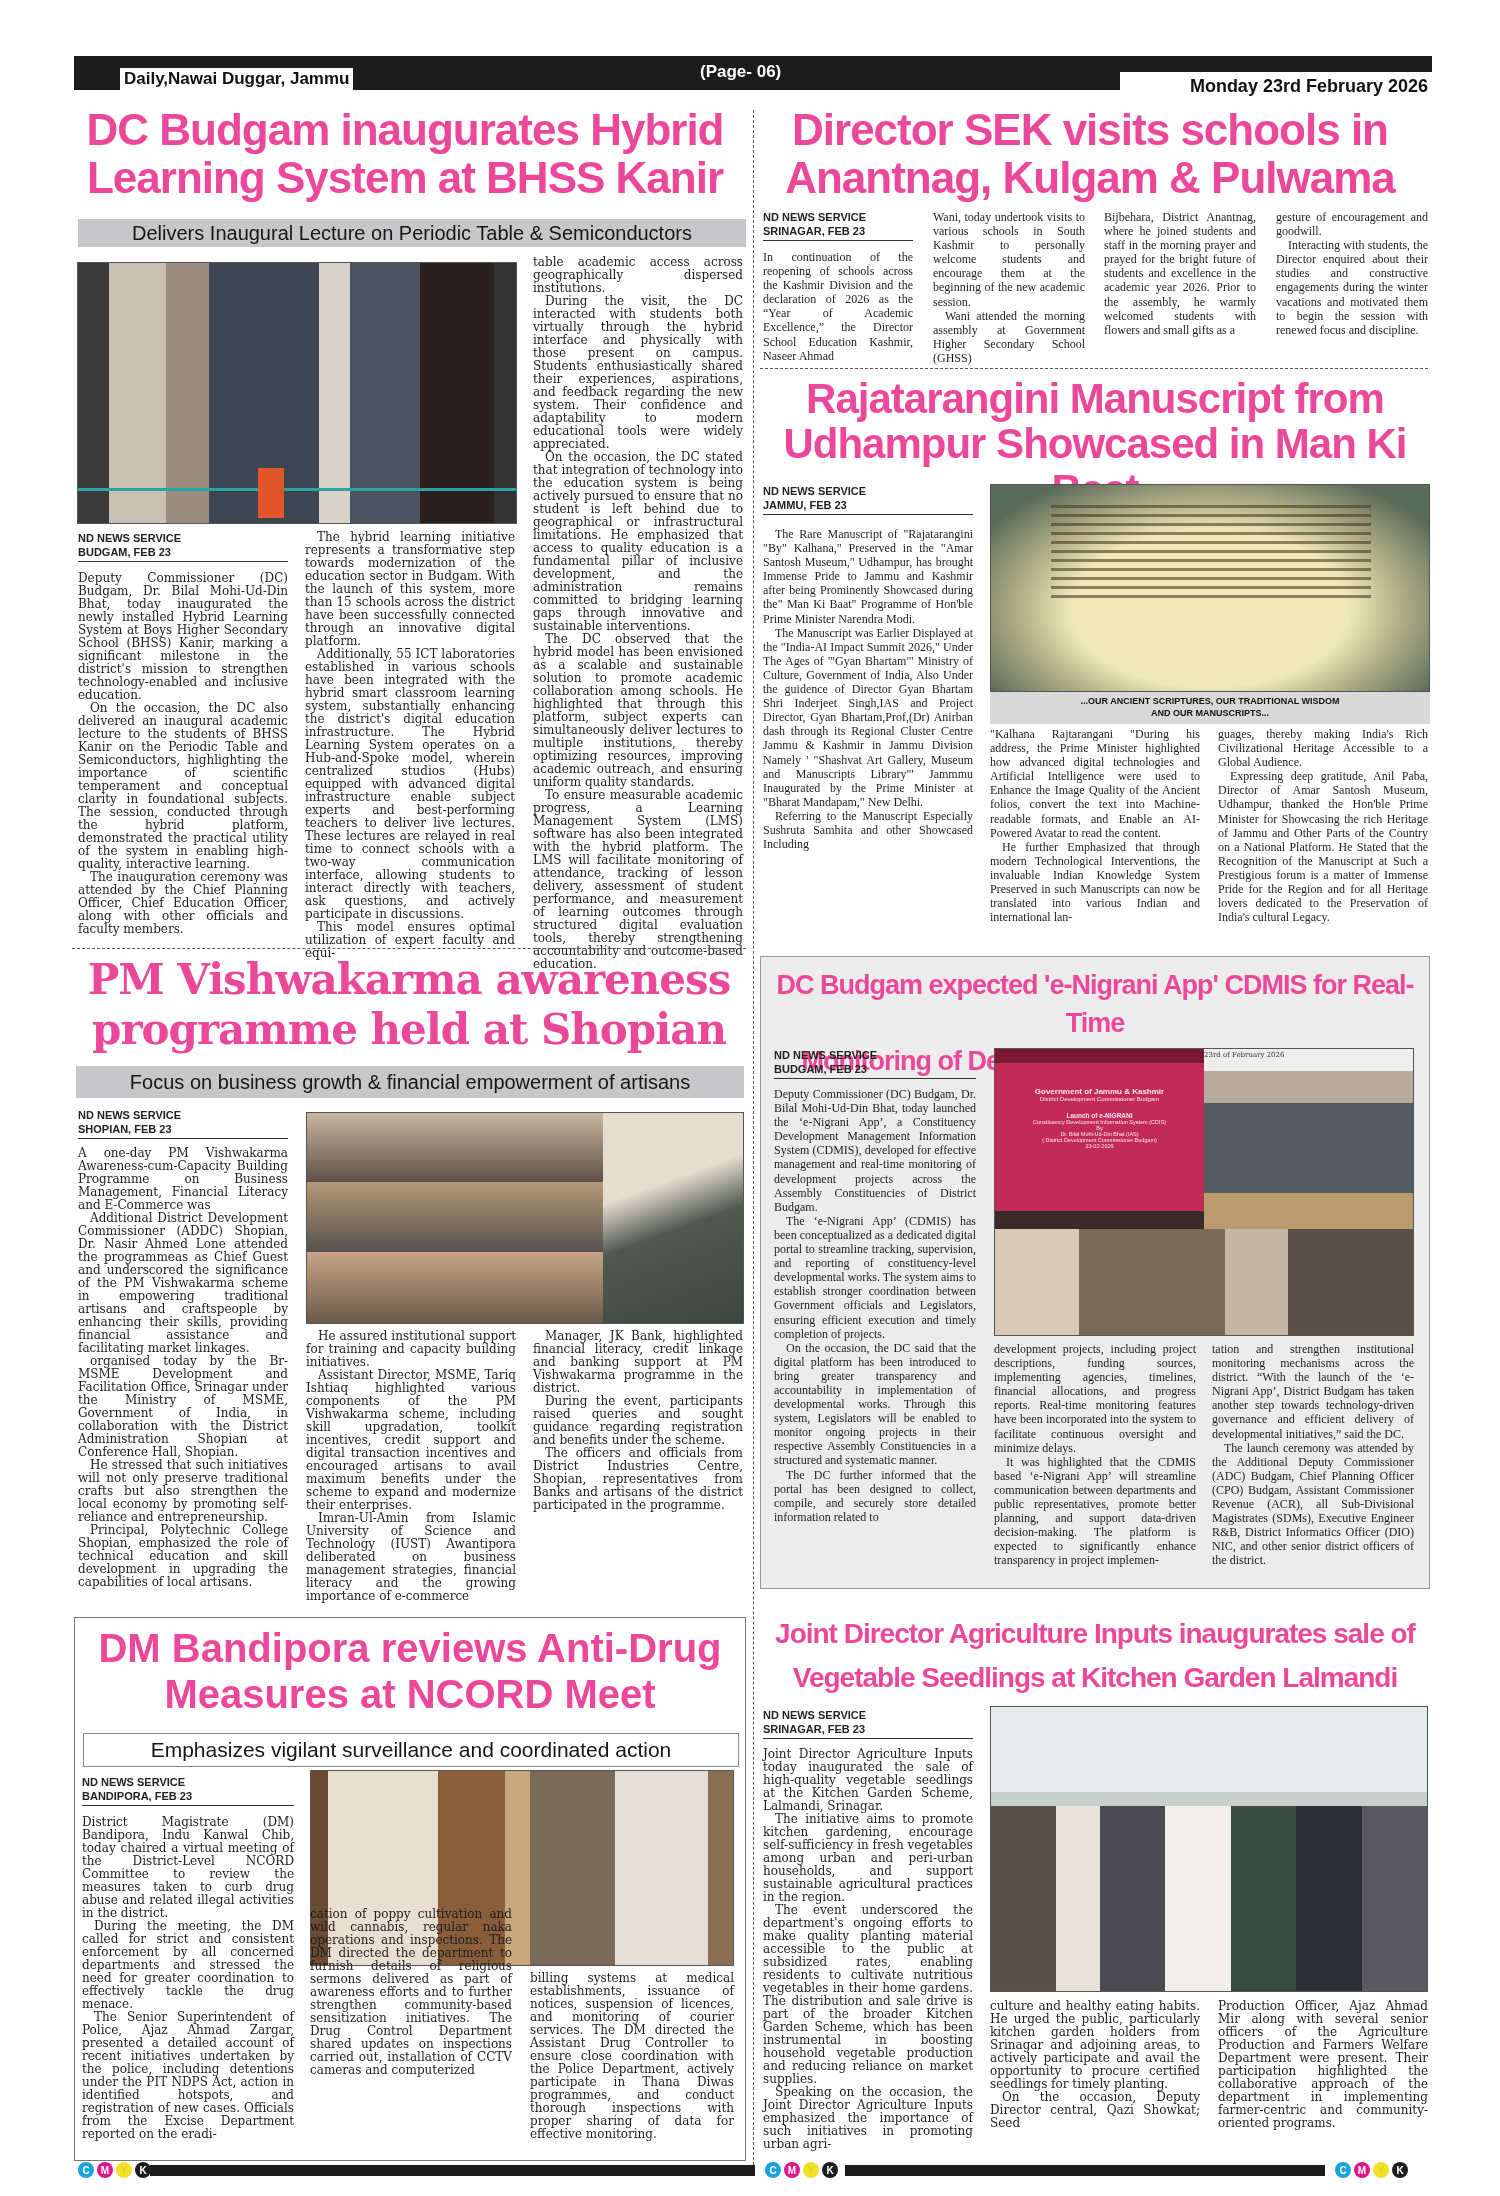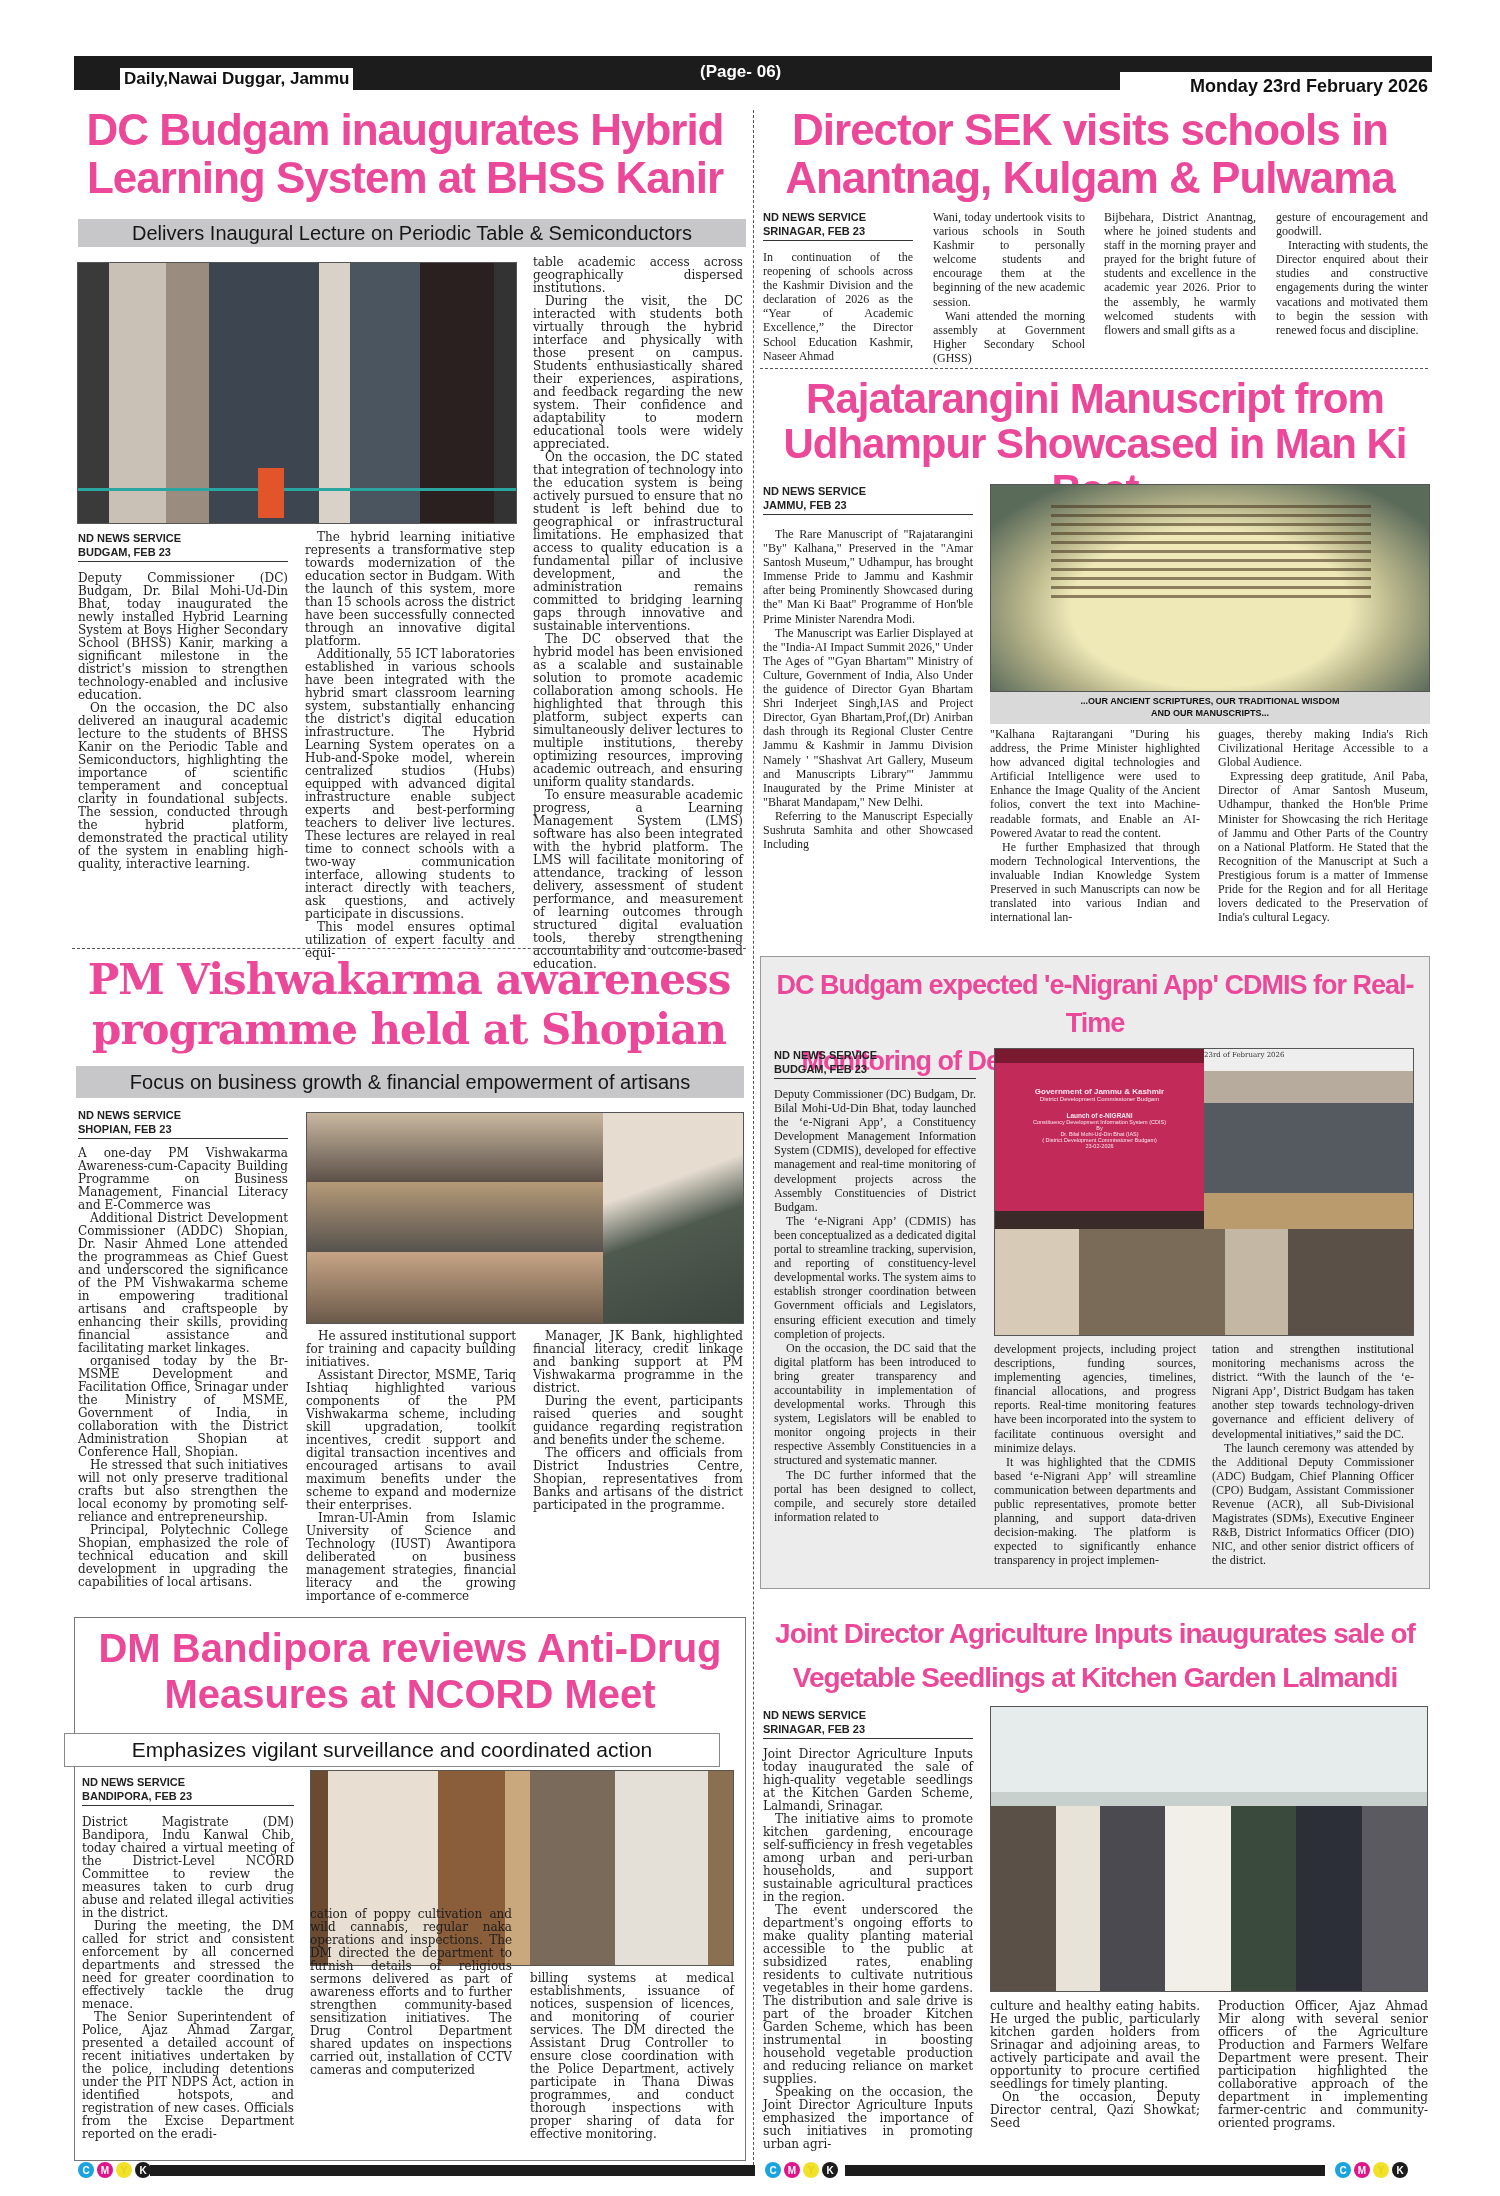--- a/index.html
+++ b/index.html
@@ -57,20 +57,21 @@
   <div style="position:absolute; left:180px; top:205px; width:26px; height:50px; background:#e2552a;"></div>
 </div>
 
 <div class="byline" style="left:78px; top:531px; width:210px;">
   <div>ND NEWS SERVICE</div>
   <div>BUDGAM, FEB 23</div>
 </div>
 <div class="col" style="left:78px; top:572px; width:210px;">
   <p class="first">Deputy Commissioner (DC) Budgam, Dr. Bilal Mohi-Ud-Din Bhat, today inaugurated the newly installed Hybrid Learning System at Boys Higher Secondary School (BHSS) Kanir, marking a significant milestone in the district's mission to strengthen technology-enabled and inclusive education.</p>
   <p>On the occasion, the DC also delivered an inaugural academic lecture to the students of BHSS Kanir on the Periodic Table and Semiconductors, highlighting the importance of scientific temperament and conceptual clarity in foundational subjects. The session, conducted through the hybrid platform, demonstrated the practical utility of the system in enabling high-quality, interactive learning.</p>
+  <p>The inauguration ceremony was attended by the Chief Planning Officer, Chief Education Officer, along with other officials and faculty members.</p>
 </div>
 <div class="col" style="left:305px; top:531px; width:210px;">
   <p>The hybrid learning initiative represents a transformative step towards modernization of the education sector in Budgam. With the launch of this system, more than 15 schools across the district have been successfully connected through an innovative digital platform.</p>
   <p>Additionally, 55 ICT laboratories established in various schools have been integrated with the hybrid smart classroom learning system, substantially enhancing the district's digital education infrastructure. The Hybrid Learning System operates on a Hub-and-Spoke model, wherein centralized studios (Hubs) equipped with advanced digital infrastructure enable subject experts and best-performing teachers to deliver live lectures. These lectures are relayed in real time to connect schools with a two-way communication interface, allowing students to interact directly with teachers, ask questions, and actively participate in discussions.</p>
   <p>This model ensures optimal utilization of expert faculty and equi-</p>
 </div>
 <div class="col" style="left:533px; top:256px; width:210px;">
   <p class="first">table academic access across geographically dispersed institutions.</p>
   <p>During the visit, the DC interacted with students both virtually through the hybrid interface and physically with those present on campus. Students enthusiastically shared their experiences, aspirations, and feedback regarding the new system. Their confidence and adaptability to modern educational tools were widely appreciated.</p>
   <p>On the occasion, the DC stated that integration of technology into the education system is being actively pursued to ensure that no student is left behind due to geographical or infrastructural limitations. He emphasized that access to quality education is a fundamental pillar of inclusive development, and the administration remains committed to bridging learning gaps through innovative and sustainable interventions.</p>
@@ -204,21 +205,21 @@
 <div class="col cond" style="left:1212px; top:1342px; width:202px;">
   <p class="first">tation and strengthen institutional monitoring mechanisms across the district. “With the launch of the ‘e-Nigrani App’, District Budgam has taken another step towards technology-driven governance and efficient delivery of developmental initiatives,” said the DC.</p>
   <p>The launch ceremony was attended by the Additional Deputy Commissioner (ADC) Budgam, Chief Planning Officer (CPO) Budgam, Assistant Commissioner Revenue (ACR), all Sub-Divisional Magistrates (SDMs), Executive Engineer R&amp;B, District Informatics Officer (DIO) NIC, and other senior district officers of the district.</p>
 </div>
 
 <div class="boxed" style="left:74px; top:1617px; width:672px; height:544px;"></div>
 <div class="headline" style="left:76px; top:1625px; width:668px; font-family:'Liberation Sans', sans-serif; font-weight:bold; font-size:40px; line-height:46px;">
   <div>DM Bandipora reviews Anti-Drug</div>
   <div>Measures at NCORD Meet</div>
 </div>
-<div class="deck-box" style="left:64px; top:1733px; width:656px; height:34px; font-size:21px; line-height:32px;">Emphasizes vigilant surveillance and coordinated action</div>
+<div class="deck-box" style="left:83px; top:1733px; width:656px; height:34px; font-size:21px; line-height:32px;">Emphasizes vigilant surveillance and coordinated action</div>
 <div class="byline" style="left:82px; top:1775px; width:212px;">
   <div>ND NEWS SERVICE</div>
   <div>BANDIPORA, FEB 23</div>
 </div>
 <div class="col" style="left:82px; top:1816px; width:212px;">
   <p class="first">District Magistrate (DM) Bandipora, Indu Kanwal Chib, today chaired a virtual meeting of the District-Level NCORD Committee to review the measures taken to curb drug abuse and related illegal activities in the district.</p>
   <p>During the meeting, the DM called for strict and consistent enforcement by all concerned departments and stressed the need for greater coordination to effectively tackle the drug menace.</p>
   <p>The Senior Superintendent of Police, Ajaz Ahmad Zargar, presented a detailed account of recent initiatives undertaken by the police, including detentions under the PIT NDPS Act, action in identified hotspots, and registration of new cases. Officials from the Excise Department reported on the eradi-</p>
 </div>
 <div class="photo" style="left:310px; top:1770px; width:424px; height:196px; background: linear-gradient(90deg,#6a4a30 0 4%, #e8dfd2 4% 30%, #8a5e3a 30% 46%, #c9a87e 46% 52%, #7a6a5a 52% 72%, #e4e0d8 72% 94%, #8a7050 94%);"></div>

